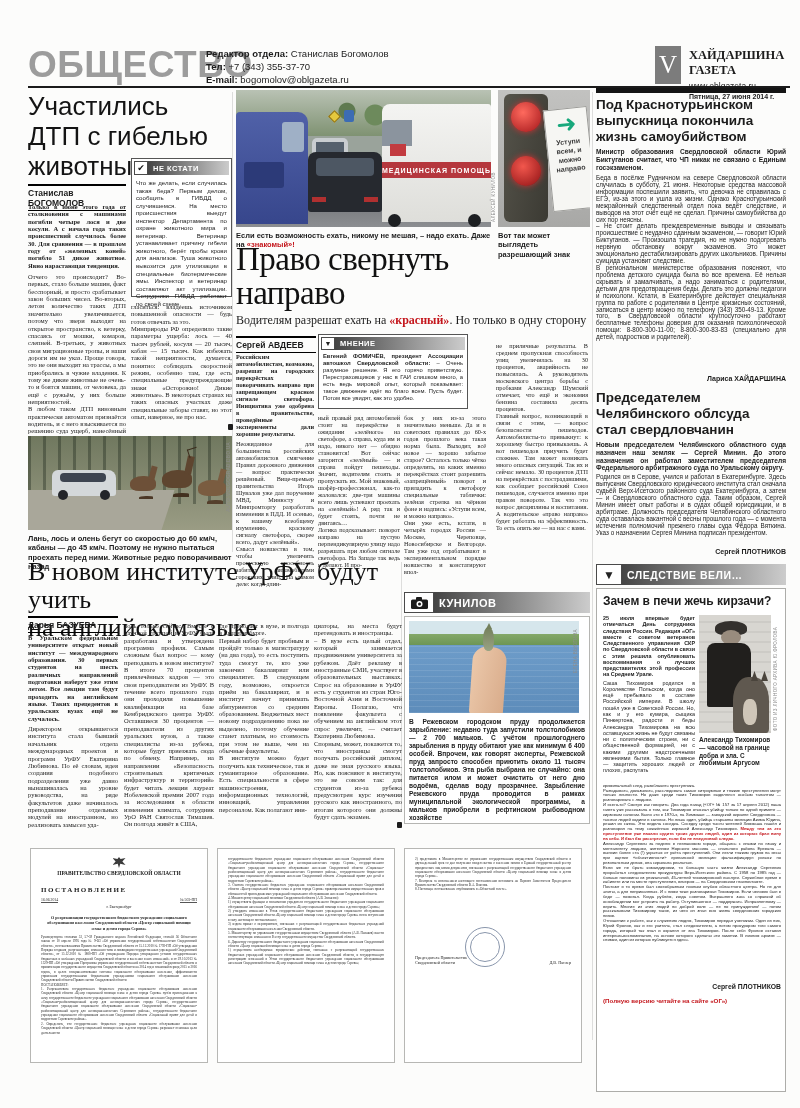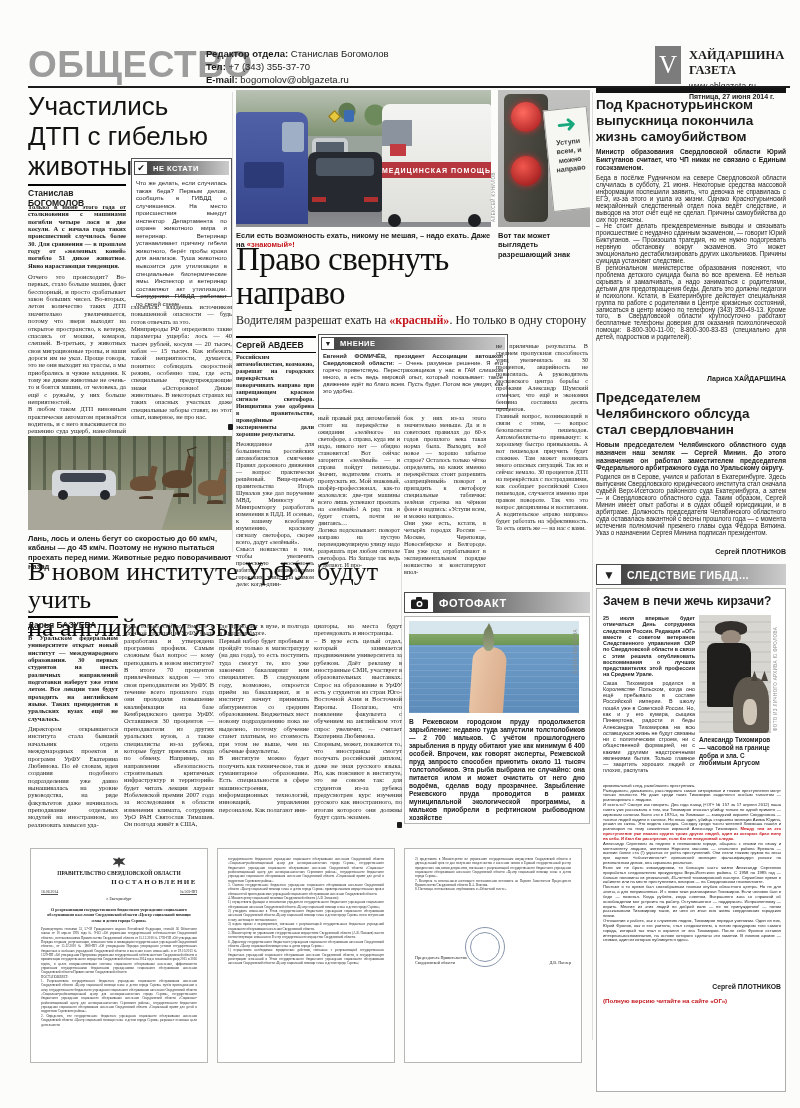--- a/index.html
+++ b/index.html
@@ -140,21 +140,21 @@
 </div>
 <div class="abs cap" style="left:498px;top:231px;width:92px">Вот так может выглядеть разрешающий знак</div>
 
 <div class="abs ser pre" style="left:236px;top:243px;width:360px;font-size:33px;line-height:1.02;letter-spacing:-.5px;color:#111">Право свернуть
 направо</div>
 <div class="abs ser" style="left:236px;top:313px;width:360px;font-size:12px">
   <span>Водителям разрешат ехать на </span><span class="red b">«красный»</span><span>. Но только в одну сторону</span>
 </div>
 <div class="abs auth" style="left:236px;top:336px;width:80px">Сергей АВДЕЕВ</div>
 
-<div class="abs" style="left:318px;top:334px;width:190px;height:75px;border:1px solid #555;background:#fff">
+<div class="abs" style="left:318px;top:334px;width:150px;height:75px;border:1px solid #555;background:#fff">
   <div class="bar" style="height:13px;margin:2px">
     <span class="ic" style="width:14px;font-size:7px;color:#222">▼</span>
     <span class="bt" style="font-size:7.5px">МНЕНИЕ</span>
   </div>
   <div style="padding:1px 4px;font-size:5.8px;line-height:1.22" class="j ov">
     <span class="b">Евгений ФОМИЧЁВ, президент Ассоциации автошкол Свердловской области:</span>
     <span>– Очень разумное решение. Я его горячо приветствую. Перестраховщиков у нас в ГАИ слишком много, а есть ведь мировой опыт, который показывает: такое движение идёт во благо всем. Пусть будет. Потом все увидят, как это удобно.</span>
   </div>
 </div>
 
@@ -190,21 +190,21 @@
 
 <div class="abs bar" style="left:404px;top:592px;width:186px;height:21px">
   <span class="ic" style="width:30px">
     <svg width="17" height="14" viewBox="0 0 17 14">
         <rect y="3.5" width="17" height="9.5" rx="1.5" fill="#1c1c1c"></rect>
         <rect x="5" y="1" width="6" height="4" rx="1" fill="#1c1c1c"></rect>
         <circle cx="8.5" cy="8" r="3" fill="#fff"></circle>
         <circle cx="8.5" cy="8" r="1.5" fill="#1c1c1c"></circle>
       </svg>
   </span>
-  <span class="bt" style="font-size:11px">ФОТОФАКТ</span>
+  <span class="bt" style="font-size:11px">КУНИЛОВ</span>
 </div>
 <div class="abs" style="left:404px;top:616px;width:186px;height:208px;border:1px solid #b5b5b2;background:#fff;padding:4px">
   <div class="ph" style="position:relative;width:170px;height:92px;background:#6d9cc9">
     <div style="position:absolute;top:0;left:0;right:0;height:13px;background:#d6e6ec"></div>
     <div style="position:absolute;top:13px;left:0;right:0;height:11px;background:linear-gradient(#84a869,#6d9655)"></div>
     <div style="position:absolute;top:24px;left:0;right:0;bottom:0;background:repeating-linear-gradient(0deg,rgba(255,255,255,.10) 0 1px,transparent 1px 6px),linear-gradient(#6d9cc9,#5d8cba)"></div>
     <div style="position:absolute;left:62px;top:26px;width:34px;height:70px;background:linear-gradient(100deg,#ecc9ab,#d8ab8a);border-radius:14px 14px 6px 6px;transform:rotate(4deg)"></div>
     <div style="position:absolute;left:74px;top:6px;width:11px;height:24px;background:linear-gradient(#74805c,#9aa383);border-radius:50% 50% 40% 40%"></div>
     <div style="position:absolute;left:77px;top:2px;width:6px;height:6px;background:#74805c;clip-path:polygon(0 100%,100% 100%,50% 0)"></div>
     <div class="vt" style="position:absolute;right:1px;top:8px">ЕЛЕНА ВЬЮГИНА</div>
@@ -225,21 +225,21 @@
 
 <div class="abs pre b" style="left:596px;top:390px;width:190px;font-size:13.5px;line-height:1.2">Председателем
 Челябинского облсуда
 стал свердловчанин</div>
 <div class="abs j b pre" style="left:596px;top:441px;width:190px;font-size:6.6px;line-height:1.18">Новым председателем Челябинского областного суда назначен наш земляк — Сергей Минин. До этого назначения он работал заместителем председателя Федерального арбитражного суда по Уральскому округу.</div>
 <div class="abs j ov" style="left:596px;top:473px;width:190px;height:74px;font-size:6.3px;line-height:1.12">Родился он в Серове, учился и работал в Екатеринбурге. Здесь выпускник Свердловского юридического института стал сначала судьёй Верх-Исетского районного суда Екатеринбурга, а затем — и Свердловского областного суда. Таким образом, Сергей Минин имеет опыт работы и в судах общей юрисдикции, и в арбитраже. Должность председателя Челябинского областного суда оставалась вакантной с весны прошлого года — с момента истечения полномочий прежнего главы суда Фёдора Вяткина. Указ о назначении Сергея Минина подписан президентом.</div>
 <div class="abs rt b" style="left:596px;top:548px;width:190px;font-size:7px">Сергей ПЛОТНИКОВ</div>
 
 <div class="abs bar" style="left:596px;top:564px;width:190px;height:21px">
   <span class="ic" style="width:26px;font-size:12px;color:#222">▼</span>
-  <span class="bt" style="font-size:10.5px">СЛЕДСТВИЕ ГИБДД…</span>
+  <span class="bt" style="font-size:10.5px">СЛЕДСТВИЕ ВЕЛИ…</span>
 </div>
 <div class="abs" style="left:596px;top:588px;width:190px;height:504px;border:1px solid #adadaa;background:#fff">
   <div class="b" style="position:absolute;left:6px;top:5px;width:178px;font-size:12px">Зачем в печи жечь кирзачи?</div>
   <div class="j ov" style="position:absolute;left:6px;top:26px;width:92px;height:158px;font-size:5.4px;line-height:1.16">
     <span class="leadb" style="margin-bottom:2px">25 июля впервые будет отмечаться День сотрудника следствия России. Редакция «ОГ» вместе с советом ветеранов Следственного управления СКР по Свердловской области в связи с этим решила опубликовать воспоминания о лучших представителях этой профессии на Среднем Урале.</span>
     <span>Саша Тихомиров родился в Королевстве Польском, когда оно ещё пребывало в составе Российской империи. В школу пошёл уже в Советской России. Но, как и у его кумира, сыщика Пинкертона, радости и беды Александра Тихомирова на всю оставшуюся жизнь не будут связаны ни с политическим строем, ни с общественной формацией, ни с какими другими надстроечными явлениями бытия. Только главное — защитить хороших людей от плохих, распутать</span>
   </div>
   <div class="ph" style="left:102px;top:26px;width:72px;height:118px;background:#d8d6d1">
     <div style="position:absolute;inset:0;background:repeating-linear-gradient(0deg,rgba(0,0,0,.05) 0 2px,transparent 2px 10px)"></div>
     <div style="position:absolute;left:16px;top:6px;width:32px;height:14px;background:#33302d;border-radius:50% 50% 30% 30%"></div>
@@ -261,21 +261,21 @@
 Почтамт в то время был своеобразным ночным клубом областного центра. Но не для элиты, а для неприкаянных. И с ними тоже разговаривал Тихомиров. Если человек был в беде — помогал. Когда рублём, когда советом. Вчерашнего зэка со справкой об освобождении мог устроить на работу. Оступившегося — поддержать. Исправленному — верить. Многие из этих людей по доброй воле — не по принуждению! — потом рассказывали Тихомирову такое, из чего он знал всю жизнь свердловских городских низов.
 Отношение к работе, как к служению людям, Тихомиров передал ученикам. Один из них, Юрий Фролов, как и его учитель, стал следователем, а потом прокурором того самого города, который так знал и охранял от зла Тихомиров. После себя Фролов оставил интервью-воспоминания, на основе которого сделаны эти заметки. В личном архиве — снимки, один из которых публикуется здесь.</span>
   </div>
   <div class="rt b" style="position:absolute;left:6px;top:394px;width:178px;font-size:6.8px">Сергей ПЛОТНИКОВ</div>
   <div class="red b" style="position:absolute;left:6px;top:408px;width:178px;font-size:6.2px">(Полную версию читайте на сайте «ОГ»)</div>
 </div>
 
 <div class="page" style="left:30px;top:848px;width:178px;height:215px">
   <div style="width:13px;height:11px;margin:0 auto;background:#3c3c3c;clip-path:polygon(50% 0,62% 18%,100% 8%,76% 40%,100% 72%,60% 62%,50% 100%,40% 62%,0 72%,24% 40%,0 8%,38% 18%)"></div>
   <div class="b" style="text-align:center;font-size:5.4px;margin-top:2px">ПРАВИТЕЛЬСТВО СВЕРДЛОВСКОЙ ОБЛАСТИ</div>
-  <div class="b" style="text-align:right;font-size:7px;letter-spacing:1.5px;margin-top:2px">ПОСТАНОВЛЕНИЕ</div>
+  <div class="b" style="text-align:left;font-size:7px;letter-spacing:1.5px;margin-top:10px">ПОСТАНОВЛЕНИЕ</div>
   <div style="display:flex;justify-content:space-between;font-size:3.8px;margin-top:4px">
     <span style="border-bottom:.5px solid #555">16.06.2014</span>
     <span style="border-bottom:.5px solid #555">№ 503-ПП</span>
   </div>
   <div style="text-align:center;font-size:3.8px;margin-top:2px">г. Екатеринбург</div>
   <div class="b" style="text-align:center;font-size:4.1px;line-height:1.3;margin:6px 4px 4px">О реорганизации государственного бюджетного учреждения социального обслуживания населения Свердловской области «Центр социальной помощи семье и детям города Серова»</div>
   <div class="doc-body pre ov" style="height:108px">Руководствуясь статьями 52, 57-59 Гражданского кодекса Российской Федерации, статьёй 56 Областного закона от 10 апреля 1995 года № 9-ОЗ «Об управлении государственной собственностью Свердловской области», постановлениями Правительства Свердловской области от 15.12.2010 № 1792-ПП «Об утверждении Порядка создания, реорганизации, изменения типа и ликвидации государственных учреждений Свердловской области», от 15.12.2010 № 1800-ПП «Об утверждении Порядка утверждения уставов государственных бюджетных и казённых учреждений Свердловской области и внесения в них изменений» и от 29.10.2013 № 1329-ПП «Об утверждении Программы управления государственной собственностью Свердловской области и приватизации государственного имущества Свердловской области на 2014 год и плановый период 2015 и 2016 годов», в целях совершенствования системы социального обслуживания населения, эффективности управления государственными бюджетными учреждениями социального обслуживания населения Свердловской области Правительство Свердловской области
 ПОСТАНОВЛЯЕТ:
 1. Реорганизовать государственное бюджетное учреждение социального обслуживания населения Свердловской области «Центр социальной помощи семье и детям города Серова» путём присоединения к нему государственного бюджетного учреждения социального обслуживания населения Свердловской области «Социально-реабилитационный центр для несовершеннолетних города Серова», государственного бюджетного учреждения социального обслуживания населения Свердловской области «Социально-реабилитационный центр для несовершеннолетних Серовского района», государственного бюджетного учреждения социального обслуживания населения Свердловской области «Социальный приют для детей и подростков Серовского района».
 2. Определить, что государственное бюджетное учреждение социального обслуживания населения Свердловской области «Центр социальной помощи семье и детям города Серова» разрешает основные цели деятельности</div>

